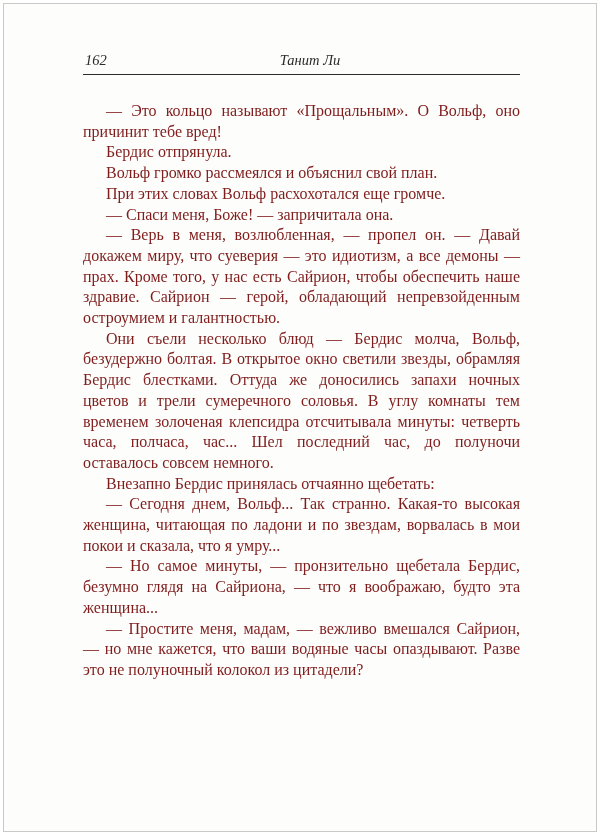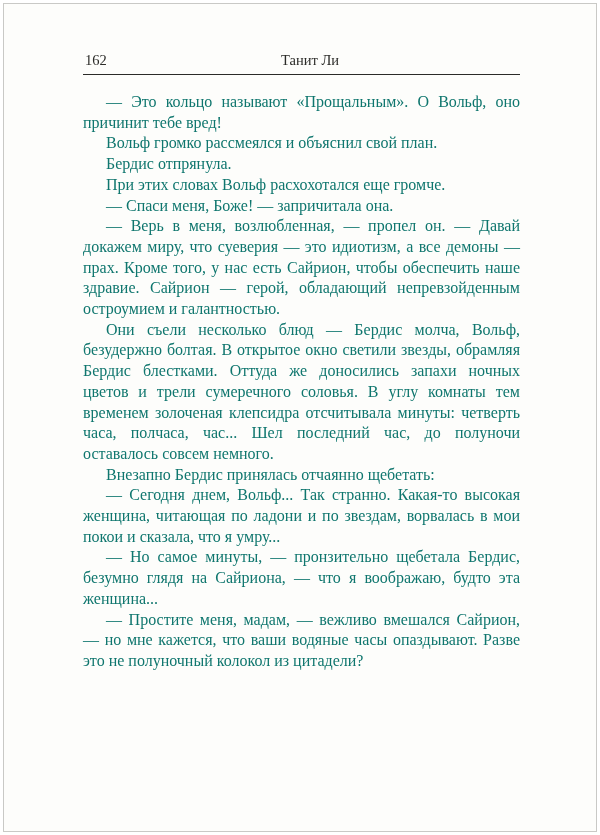--- a/index.html
+++ b/index.html
@@ -25,38 +25,39 @@
     position: absolute;
     left: 79px;
     right: 76px;
     top: 48px;
     bottom: 20px;
   }
   .running-head {
     position: relative;
     height: 22px;
     border-bottom: 1.5px solid #2b2b28;
+    font-style: italic;
     font-size: 14.5px;
     color: #2b2b28;
   }
   .page-number {
     position: absolute;
     left: 2px;
     top: 0;
   }
   .running-title {
     position: absolute;
     left: 17px;
     right: 0;
     top: 0;
     text-align: center;
   }
   .text-block {
-    margin-top: 17px;
-    color: #0f766e;
+    margin-top: 26px;
+    color: #7f1d1d;
     font-size: 16px;
     line-height: 20.7px;
     text-align: justify;
   }
   .text-block p.para {
     margin: 0;
     padding: 0;
     text-indent: 23px;
     hyphens: auto;
     -webkit-hyphens: auto;
@@ -68,22 +69,22 @@
 <div class="page">
   <div class="page-inner">
 
     <div class="running-head">
       <span class="page-number">162</span>
       <span class="running-title">Танит Ли</span>
     </div>
 
     <div class="text-block">
         <p class="para">— Это кольцо называют «Прощальным». О Вольф, оно причинит тебе вред!</p>
+        <p class="para">Бердис отпрянула.</p>
         <p class="para">Вольф громко рассмеялся и объяснил свой план.</p>
-        <p class="para">Бердис отпрянула.</p>
         <p class="para">При этих словах Вольф расхохотался еще громче.</p>
         <p class="para">— Спаси меня, Боже! — запричитала она.</p>
         <p class="para">— Верь в меня, возлюбленная, — пропел он. — Давай докажем миру, что суеверия — это идиотизм, а все демоны — прах. Кроме того, у нас есть Сайрион, чтобы обеспечить наше здравие. Сайрион — герой, обладающий непревзойденным остроумием и галантностью.</p>
         <p class="para">Они съели несколько блюд — Бердис молча, Вольф, безудержно болтая. В открытое окно светили звезды, обрамляя Бердис блестками. Оттуда же доносились запахи ночных цветов и трели сумеречного соловья. В углу комнаты тем временем золоченая клепсидра отсчитывала минуты: четверть часа, полчаса, час... Шел последний час, до полуночи оставалось совсем немного.</p>
         <p class="para">Внезапно Бердис принялась отчаянно щебетать:</p>
         <p class="para">— Сегодня днем, Вольф... Так странно. Какая-то высокая женщина, читающая по ладони и по звездам, ворвалась в мои покои и сказала, что я умру...</p>
         <p class="para">— Но самое минуты, — пронзительно щебетала Бердис, безумно глядя на Сайриона, — что я воображаю, будто эта женщина...</p>
         <p class="para">— Простите меня, мадам, — вежливо вмешался Сайрион, — но мне кажется, что ваши водяные часы опаздывают. Разве это не полуночный колокол из цитадели?</p>
       </div>
 

